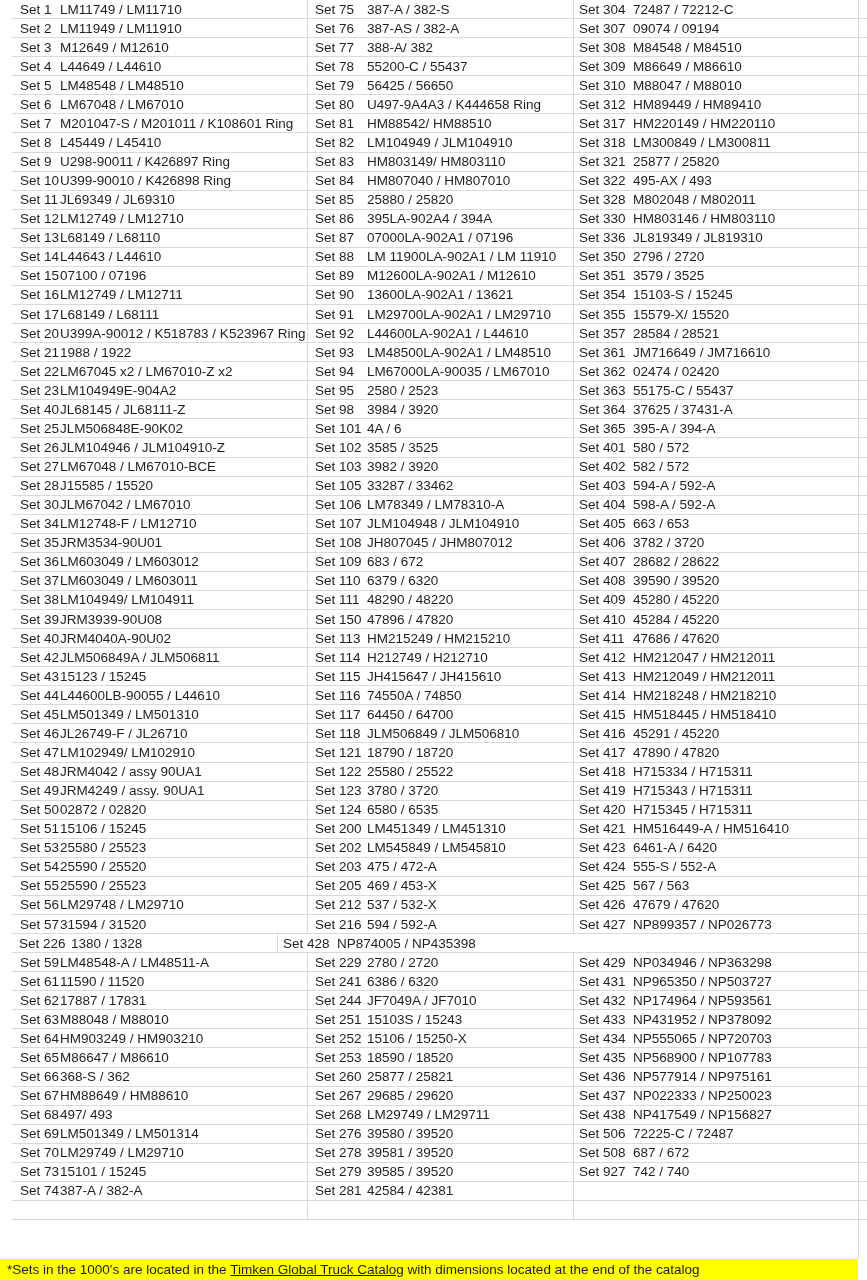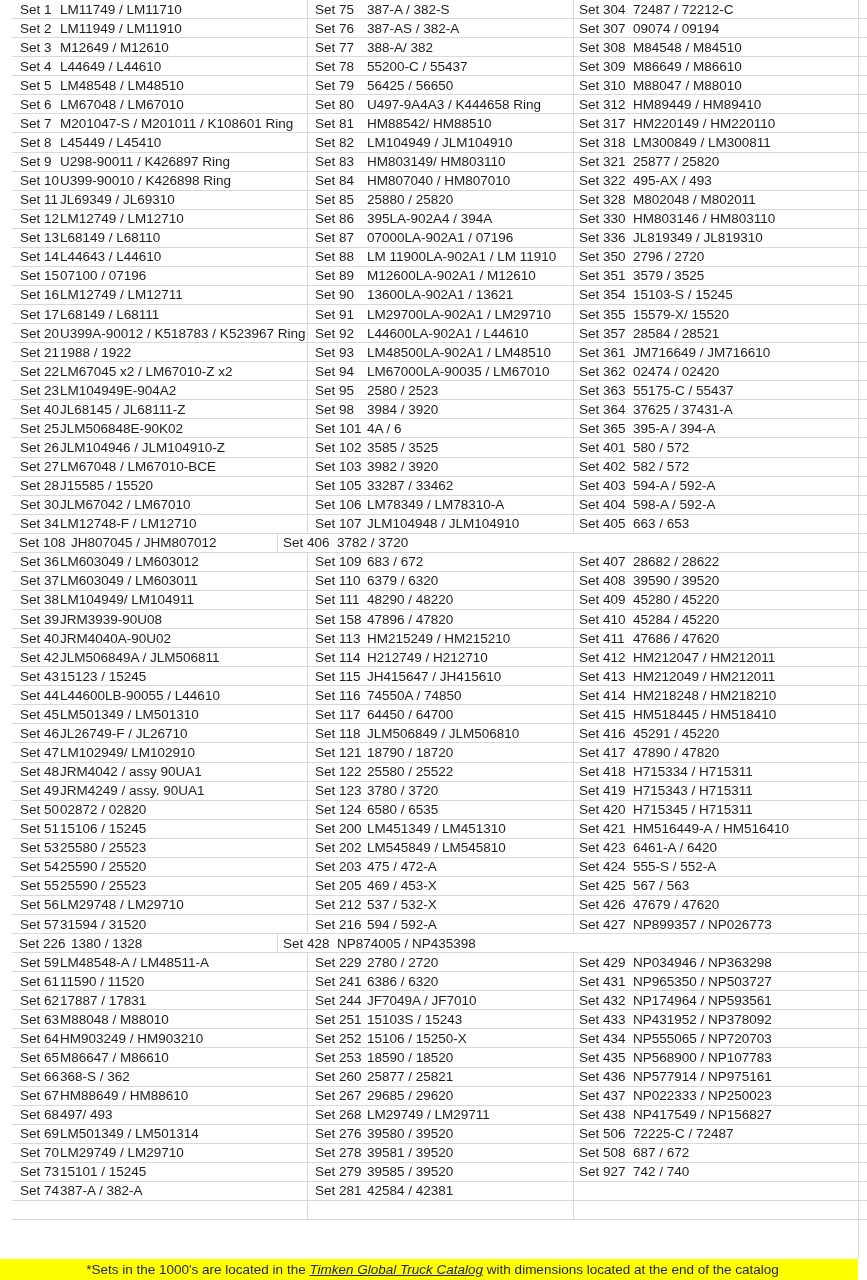--- a/index.html
+++ b/index.html
@@ -40,23 +40,23 @@
   }
   #note-row{
     position:absolute;left:0;top:1259px;width:867px;height:21px;
     display:flex;align-items:stretch;background:#ffffff;
   }
   #note-highlight{
     width:858px;height:21px;
     display:flex;align-items:center;
     padding-left:7px;
     box-sizing:border-box;
-    white-space:nowrap;overflow:hidden;justify-content:center;
+    white-space:nowrap;overflow:hidden;
   }
-  #note-highlight .link{text-decoration:underline;font-style:italic;}
+  #note-highlight .link{text-decoration:underline;}
 </style>
 </head>
 <body>
 
 <div id="sheet" style="color: rgb(31, 31, 31);">
   <div id="grid">
       <div class="row">
         <div class="cell c0">
           <span class="lbl">Set 1</span>
           <span class="val">LM11749 / LM11710</span>
@@ -442,20 +442,24 @@
         <div class="cell c1">
           <span class="lbl">Set 107</span>
           <span class="val">JLM104948 / JLM104910</span>
         </div>
         <div class="cell c2">
           <span class="lbl">Set 405</span>
           <span class="val">663 / 653</span>
         </div>
       </div>
       <div class="row">
+        <div class="cell c0">
+          <span class="lbl">Set 35</span>
+          <span class="val">JRM3534-90U01</span>
+        </div>
         <div class="cell c1">
           <span class="lbl">Set 108</span>
           <span class="val">JH807045 / JHM807012</span>
         </div>
         <div class="cell c2">
           <span class="lbl">Set 406</span>
           <span class="val">3782 / 3720</span>
         </div>
       </div>
       <div class="row">
@@ -499,21 +503,21 @@
           <span class="lbl">Set 409</span>
           <span class="val">45280 / 45220</span>
         </div>
       </div>
       <div class="row">
         <div class="cell c0">
           <span class="lbl">Set 39</span>
           <span class="val">JRM3939-90U08</span>
         </div>
         <div class="cell c1">
-          <span class="lbl">Set 158</span>
+          <span class="lbl">Set 150</span>
           <span class="val">47896 / 47820</span>
         </div>
         <div class="cell c2">
           <span class="lbl">Set 410</span>
           <span class="val">45284 / 45220</span>
         </div>
       </div>
       <div class="row">
         <div class="cell c0">
           <span class="lbl">Set 40</span>

